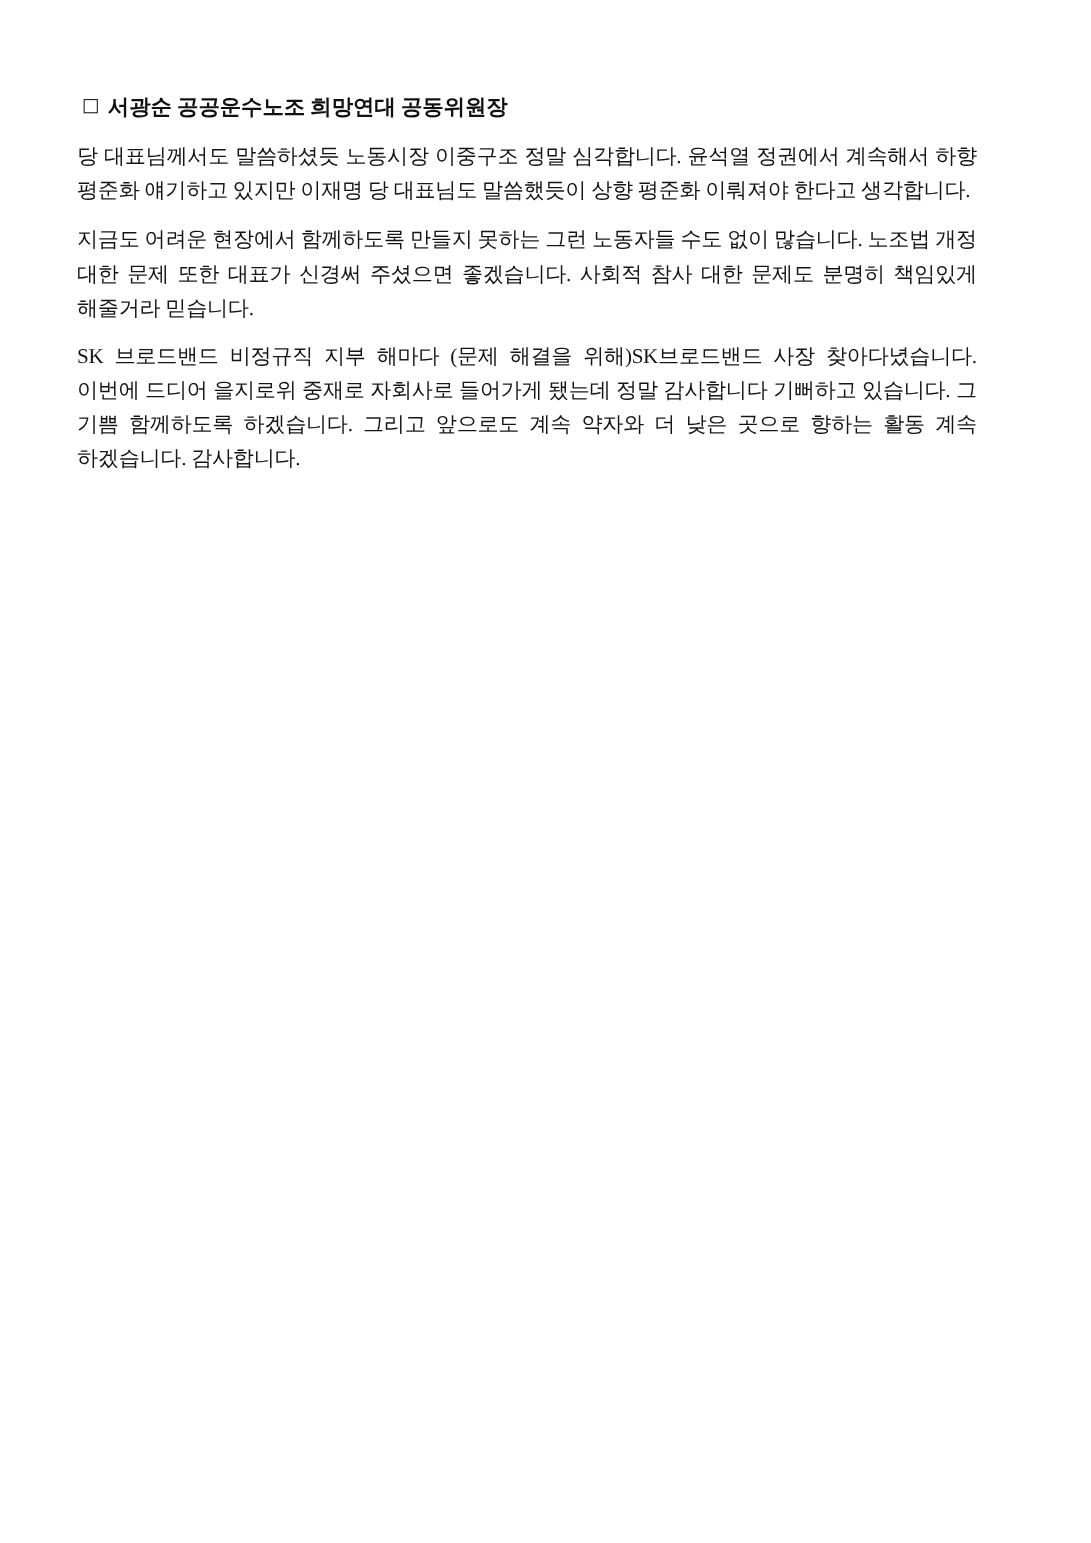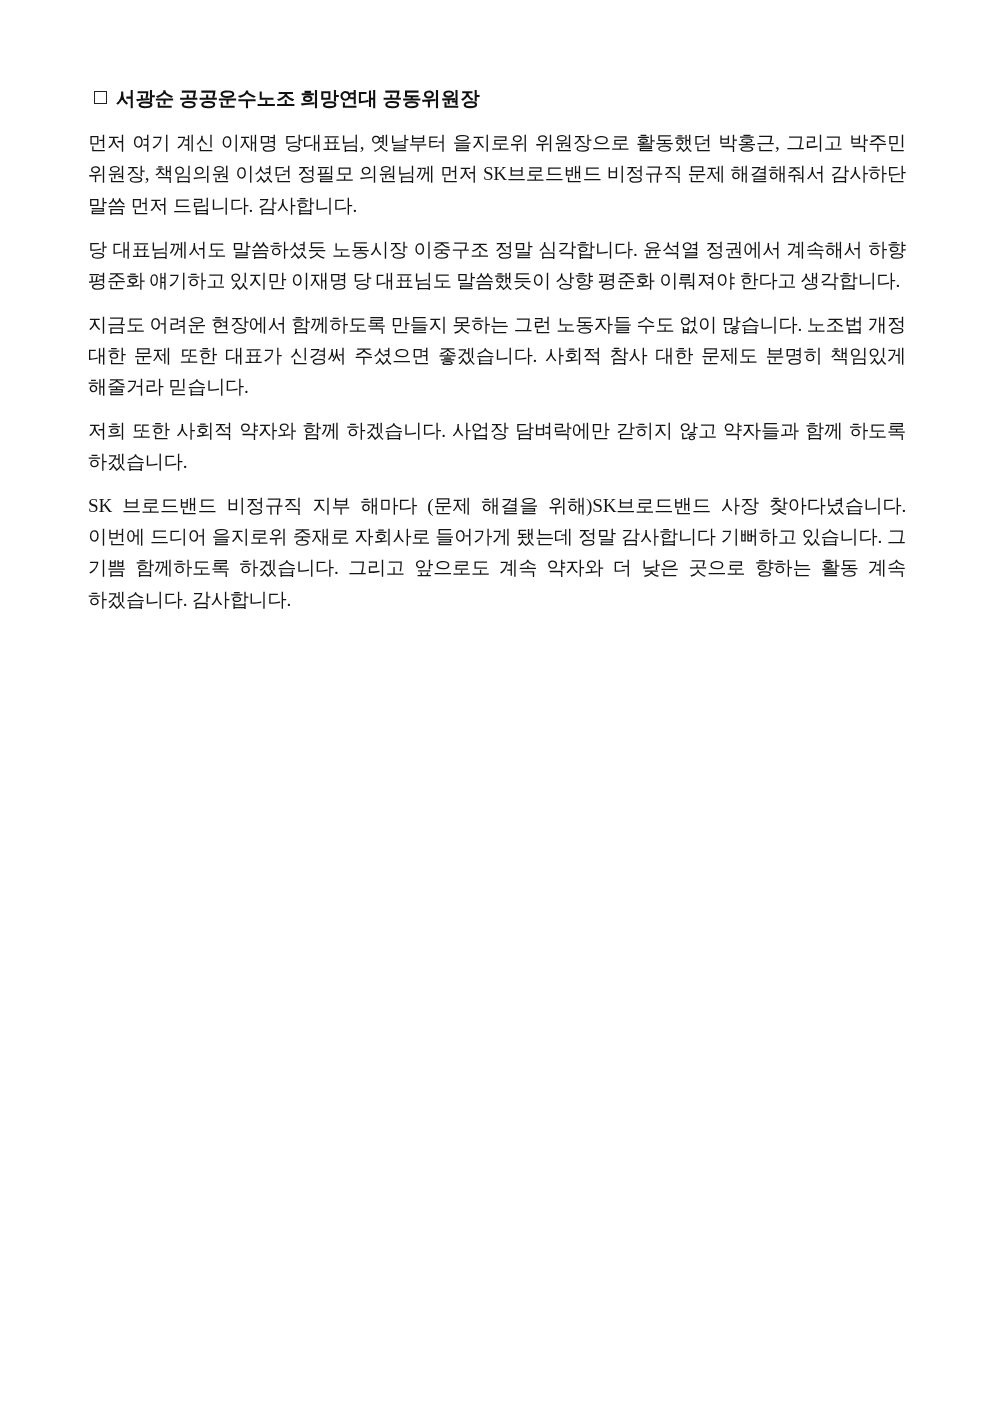--- a/index.html
+++ b/index.html
@@ -13,21 +13,21 @@
     height: 1403px;
     font-family: "Liberation Serif", "DejaVu Serif", serif;
     color: #1a1a1a;
     -webkit-font-smoothing: antialiased;
   }
   .page {
     position: relative;
     width: 992px;
     height: 1403px;
     box-sizing: border-box;
-    padding: 86px 88px 0 88px;
+    padding: 86px 88px 0 70px;
     background: #ffffff;
   }
   .doc-body {
     width: 818px;
   }
   .heading {
     font-size: 19.5px;
     font-weight: bold;
     letter-spacing: -0.1px;
     margin: 0 0 16px 6px;
@@ -64,21 +64,19 @@
 </head>
 <body>
 
 <div class="page">
   <div class="doc-body">
 
     <h1 class="heading">
       <span class="box-glyph"></span><span>서광순 공공운수노조 희망연대 공동위원장</span>
     </h1>
 
-    <p class="para">먼저 여기 계신 이재명 당대표님, 옛날부터 을지로위 위원장으로 활동했던 박홍근, 그리고 박주민 위원장, 책임의원 이셨던 정필모 의원님께 먼저 SK브로드밴드 비정규직 문제 해결해줘서 감사하단 말씀 먼저 드립니다. 감사합니다.</p>
     <p class="para">당 대표님께서도 말씀하셨듯 노동시장 이중구조 정말 심각합니다. 윤석열 정권에서 계속해서 하향 평준화 얘기하고 있지만 이재명 당 대표님도 말씀했듯이 상향 평준화 이뤄져야 한다고 생각합니다.</p>
     <p class="para">지금도 어려운 현장에서 함께하도록 만들지 못하는 그런 노동자들 수도 없이 많습니다. 노조법 개정 대한 문제 또한 대표가 신경써 주셨으면 좋겠습니다. 사회적 참사 대한 문제도 분명히 책임있게 해줄거라 믿습니다.</p>
-    <p class="para">저희 또한 사회적 약자와 함께 하겠습니다. 사업장 담벼락에만 갇히지 않고 약자들과 함께 하도록 하겠습니다.</p>
     <p class="para">SK 브로드밴드 비정규직 지부 해마다 (문제 해결을 위해)SK브로드밴드 사장 찾아다녔습니다. 이번에 드디어 을지로위 중재로 자회사로 들어가게 됐는데 정말 감사합니다 기뻐하고 있습니다. 그 기쁨 함께하도록 하겠습니다. 그리고 앞으로도 계속 약자와 더 낮은 곳으로 향하는 활동 계속 하겠습니다. 감사합니다.</p>
 
     <div class="filler"></div>
   </div>
 </div>
 
 </body></html>

